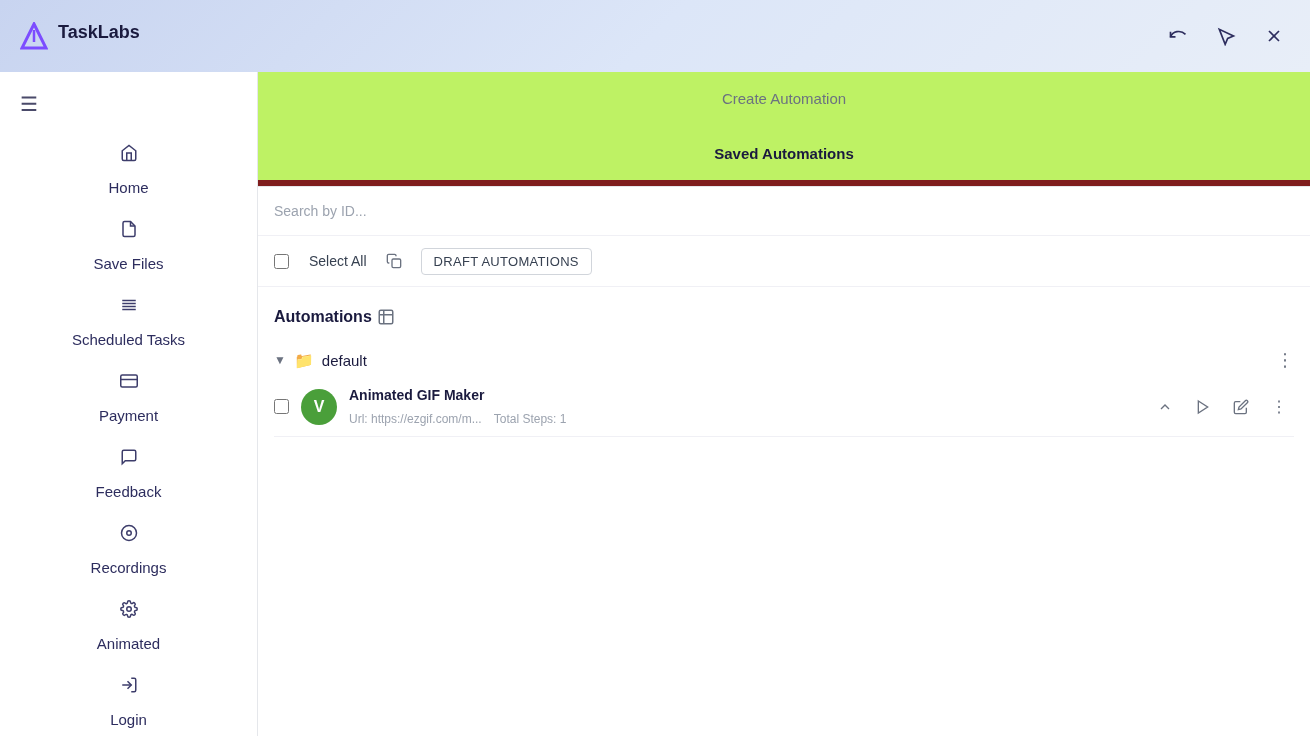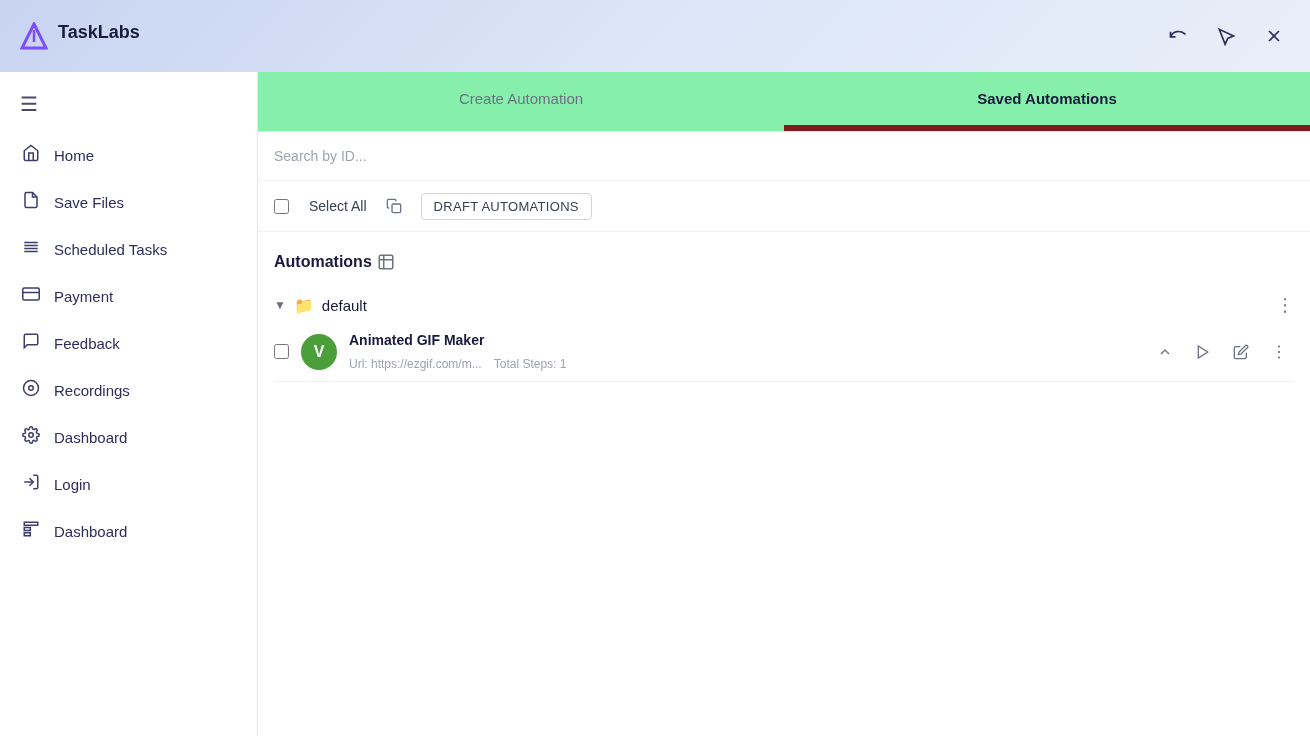--- a/index.html
+++ b/index.html
@@ -82,20 +82,21 @@
     .sidebar-item {
       display: flex;
       align-items: center;
       gap: 12px;
       padding: 12px 20px;
       cursor: pointer;
       color: #2d2d5e;
       font-size: 15px;
       font-weight: 500;
       transition: background 0.15s;
+      flex-direction: column;
     }
     .sidebar-icon {
       font-size: 18px;
       width: 22px;
       text-align: center;
       color: #3d3d6b;
     }
 
     
     .content {
@@ -103,21 +104,22 @@
       background: #fff;
       display: flex;
       flex-direction: column;
       overflow: hidden;
     }
 
     
     .tabs {
       display: flex;
       border-bottom: 1px solid #e5e7eb;
-      background: #86efac;
+      background: #bef264;
+      flex-direction: column;
     }
     .tab {
       flex: 1;
       text-align: center;
       padding: 18px 0;
       font-size: 15px;
       font-weight: 500;
       color: #6b7280;
       cursor: pointer;
       border-bottom: 2px solid transparent;
@@ -405,21 +407,21 @@
       <span>Recordings</span>
     </div>
 
     <div class="sidebar-item">
       <span class="sidebar-icon">
         <svg width="18" height="18" viewBox="0 0 24 24" fill="none" stroke="currentColor" stroke-width="2">
             <circle cx="12" cy="12" r="3"></circle>
             <path d="M19.4 15a1.65 1.65 0 00.33 1.82l.06.06a2 2 0 010 2.83 2 2 0 01-2.83 0l-.06-.06a1.65 1.65 0 00-1.82-.33 1.65 1.65 0 00-1 1.51V21a2 2 0 01-2 2 2 2 0 01-2-2v-.09A1.65 1.65 0 009 19.4a1.65 1.65 0 00-1.82.33l-.06.06a2 2 0 01-2.83-2.83l.06-.06A1.65 1.65 0 004.68 15a1.65 1.65 0 00-1.51-1H3a2 2 0 01-2-2 2 2 0 012-2h.09A1.65 1.65 0 004.6 9a1.65 1.65 0 00-.33-1.82l-.06-.06a2 2 0 012.83-2.83l.06.06A1.65 1.65 0 009 4.68a1.65 1.65 0 001-1.51V3a2 2 0 012-2 2 2 0 012 2v.09a1.65 1.65 0 001 1.51 1.65 1.65 0 001.82-.33l.06-.06a2 2 0 012.83 2.83l-.06.06A1.65 1.65 0 0019.4 9a1.65 1.65 0 001.51 1H21a2 2 0 012 2 2 2 0 01-2 2h-.09a1.65 1.65 0 00-1.51 1z"></path>
           </svg>
       </span>
-      <span>Dashboard</span>
+      <span>Animated</span>
     </div>
 
 
     <div class="sidebar-item">
       <span class="sidebar-icon">
         <svg width="18" height="18" viewBox="0 0 24 24" fill="none" stroke="currentColor" stroke-width="2">
             <path d="M15 3h4a2 2 0 012 2v14a2 2 0 01-2 2h-4"></path>
             <polyline points="10 17 15 12 10 7"></polyline>
             <line x1="15" y1="12" x2="3" y2="12"></line>
           </svg>

